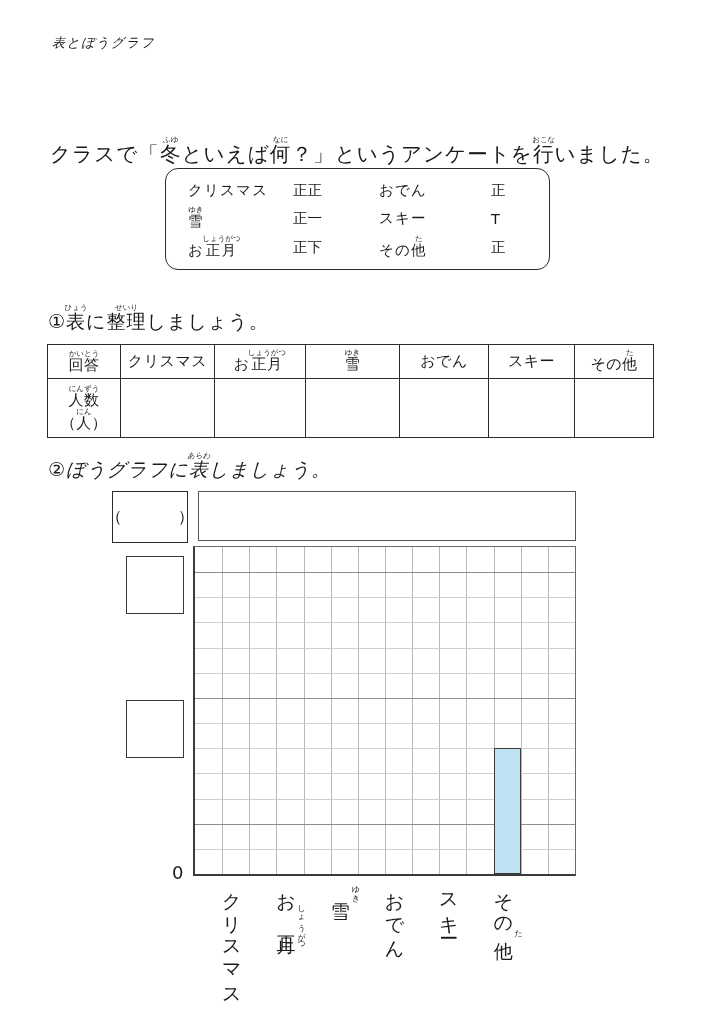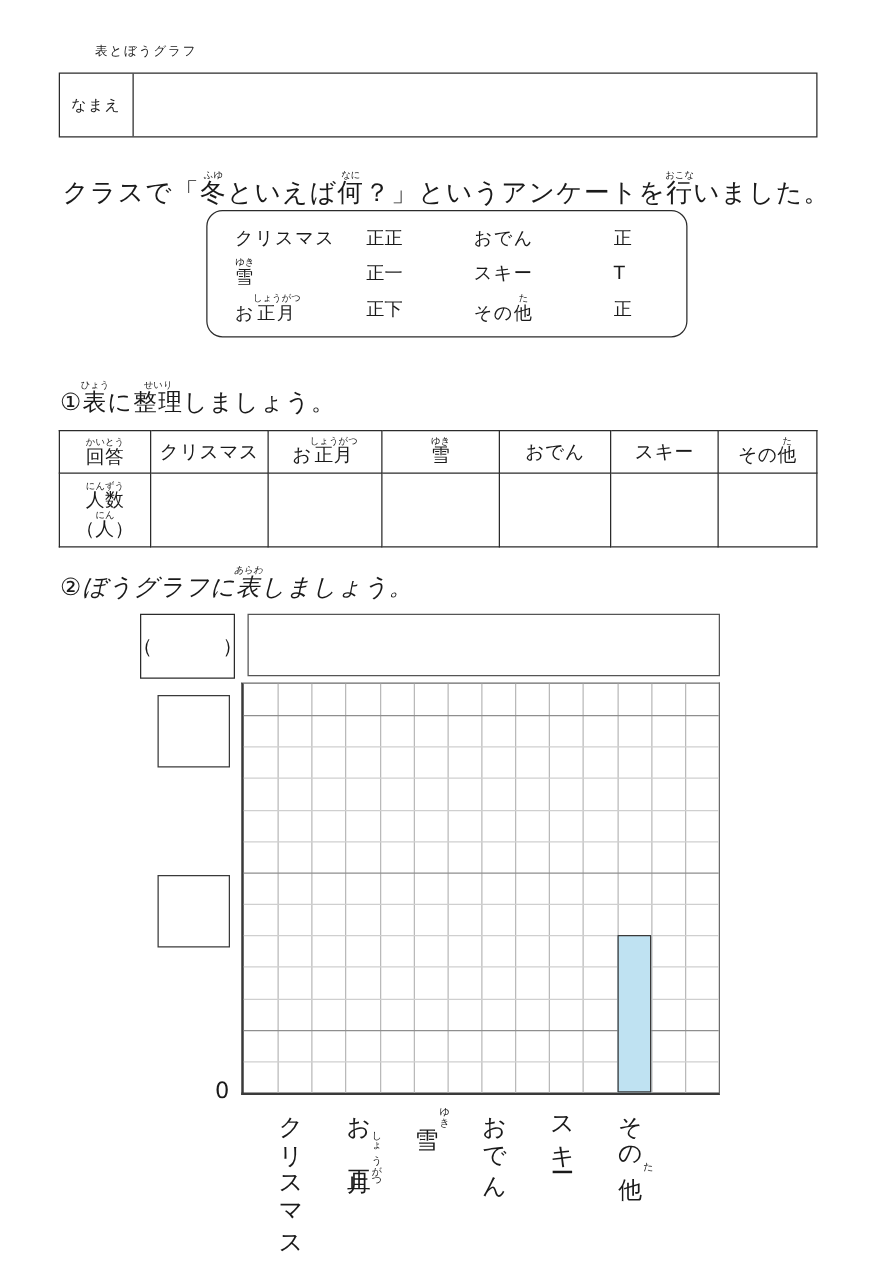--- a/index.html
+++ b/index.html
@@ -16,25 +16,26 @@
     overflow: hidden;
   }
   .page {
     position: absolute;
     inset: 0;
   }
 
   
   .worksheet-label {
     position: absolute;
-    left: 76px;
+    left: 52px;
     top: 34px;
-    font-size: 10px;
+    font-size: 13px;
     letter-spacing: 1.5px;
     white-space: nowrap;
+    font-style: italic;
   }
   .name-row {
     position: absolute;
     left: 47px;
     top: 58px;
     width: 607px;
     height: 52px;
     border: 1.6px solid #2b2b2b;
     box-sizing: border-box;
     display: flex;
@@ -260,24 +261,20 @@
   }
   .xlabel rt { font-size: 8px; }
 </style>
 </head>
 <body>
 
 <div class="page">
 
   <div class="worksheet-label">表とぼうグラフ</div>
 
-  <div class="name-row">
-    <div class="name-label-cell">なまえ</div>
-    <div class="name-write-cell"></div>
-  </div>
 
   <div class="intro">
     <span>クラスで「</span><ruby><span>冬</span><rt>ふゆ</rt></ruby><span>といえば</span><ruby><span>何</span><rt>なに</rt></ruby><span>？」というアンケートを</span><ruby><span>行</span><rt>おこな</rt></ruby><span>いました。</span>
   </div>
 
   <div class="tally-box">
     <div class="tally-grid">
 
       <div class="c1">
         <span>クリスマス</span>

